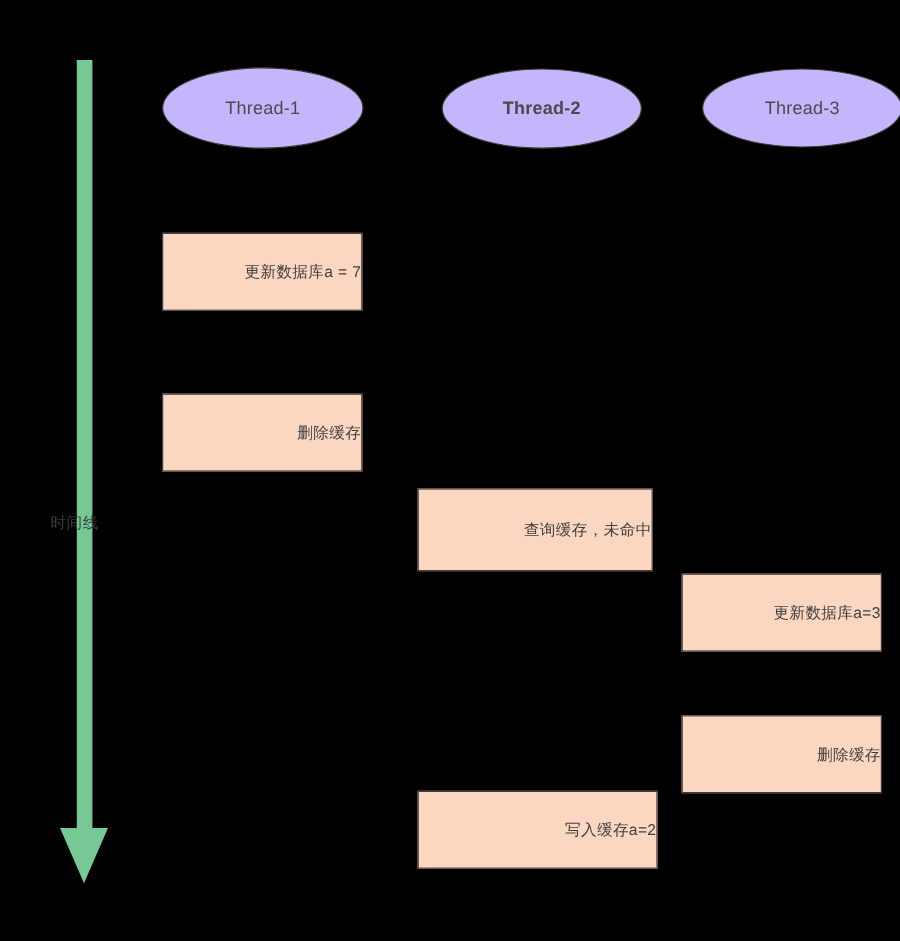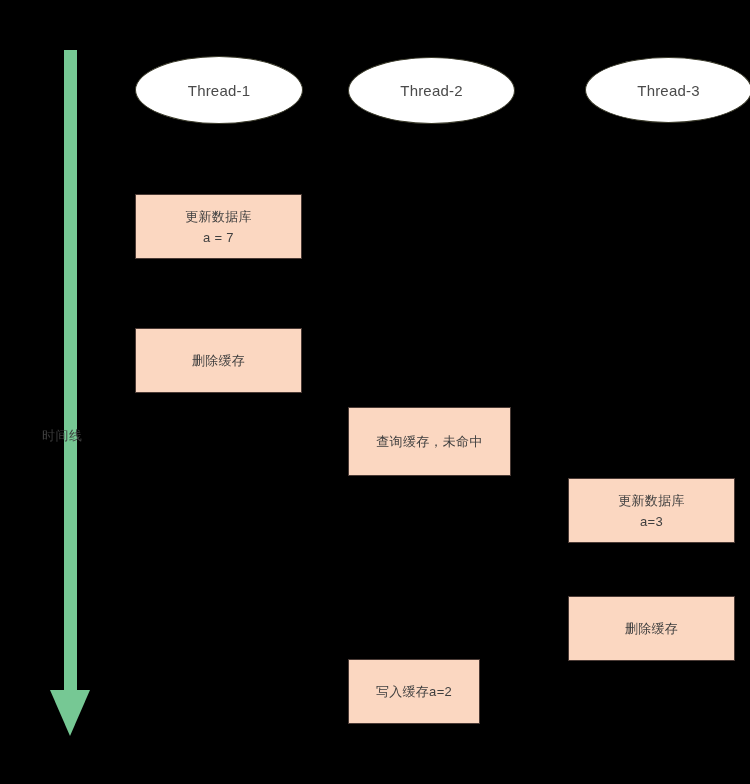--- a/index.html
+++ b/index.html
@@ -45,44 +45,43 @@
     font-size: 13px;
     color: #3d3d3d;
     letter-spacing: 0.5px;
     line-height: 18px;
     white-space: nowrap;
   }
 
   
   .thread-ellipse {
     position: absolute;
-    background: #ffffff;
+    background: #c4b5fd;
     border: 1px solid #3a3a2a;
     border-radius: 50%;
     display: flex;
     align-items: center;
     justify-content: center;
     box-sizing: border-box;
   }
   .thread-ellipse span {
     font-size: 15px;
     color: #4a4a4a;
     letter-spacing: 0.2px;
   }
 
   
   .step-box {
     position: absolute;
     background: #fbd7c1;
     border: 1px solid #4a3a35;
     box-sizing: border-box;
     display: flex;
-    flex-direction: column;
     align-items: center;
-    justify-content: center;
+    justify-content: flex-end;
     text-align: center;
   }
   .step-box .line {
     font-size: 13px;
     color: #3f3f3f;
     line-height: 21px;
     white-space: nowrap;
     letter-spacing: 0.3px;
   }
 </style>
@@ -101,29 +100,29 @@
 
   <div class="step-box" style="left:135px; top:194px; width:167px; height:65px;">
     <div class="line">更新数据库</div>
     <div class="line">a = 7</div>
   </div>
 
   <div class="step-box" style="left:135px; top:328px; width:167px; height:65px;">
     <div class="line">删除缓存</div>
   </div>
 
-  <div class="thread-ellipse" style="left:348px; top:57px; width:167px; height:67px;">
+  <div class="thread-ellipse" style="left:368px; top:57px; width:167px; height:67px;font-weight:bold;">
     <span>Thread-2</span>
   </div>
 
-  <div class="step-box" style="left:348px; top:407px; width:163px; height:69px;">
+  <div class="step-box" style="left:348px; top:407px; width:196px; height:69px;">
     <div class="line">查询缓存，未命中</div>
   </div>
 
-  <div class="step-box" style="left:348px; top:659px; width:132px; height:65px;">
+  <div class="step-box" style="left:348px; top:659px; width:200px; height:65px;">
     <div class="line">写入缓存a=2</div>
   </div>
 
   <div class="thread-ellipse" style="left:585px; top:57px; width:167px; height:66px;">
     <span>Thread-3</span>
   </div>
 
   <div class="step-box" style="left:568px; top:478px; width:167px; height:65px;">
     <div class="line">更新数据库</div>
     <div class="line">a=3</div>

